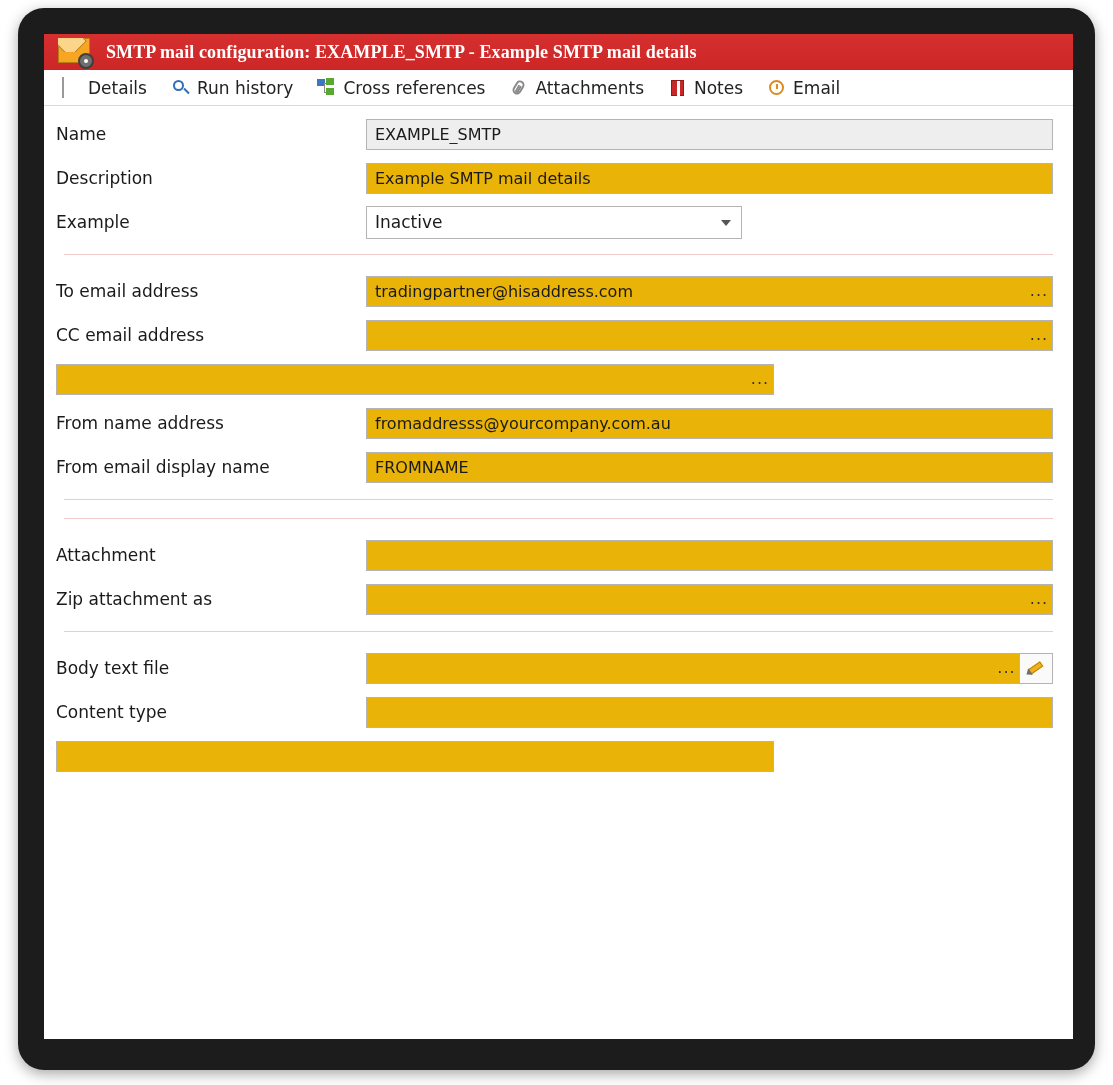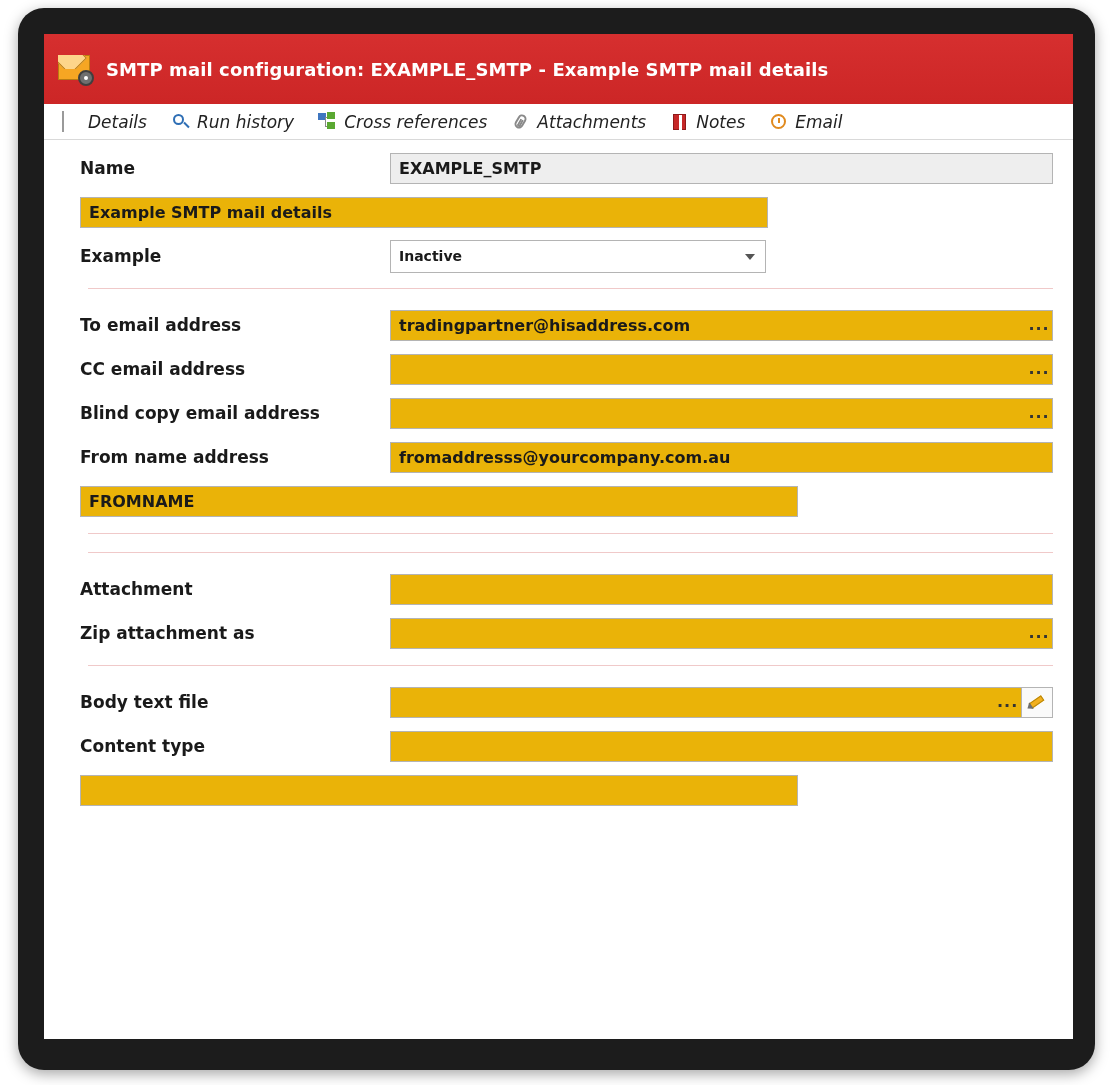--- a/index.html
+++ b/index.html
@@ -31,27 +31,28 @@
     left: 26px;
     top: 26px;
     width: 1029px;
     height: 1005px;
     background: #ffffff;
     overflow: hidden;
   }
   
   .titlebar {
     position: relative;
-    height: 70px;
+    height: 36px;
     background: #d32b2b;
     background: linear-gradient(#d62f2f, #cc2626);
     display: flex;
     align-items: center;
     padding-left: 12px;
     box-sizing: border-box;
+    font-family: Liberation Serif, serif;
   }
   .title-icon {
     width: 38px;
     height: 34px;
     position: relative;
     flex: 0 0 auto;
     margin-right: 12px;
   }
   .env-shape {
     position: absolute;
@@ -112,21 +113,20 @@
     box-sizing: border-box;
   }
   .tab {
     display: flex;
     align-items: center;
     height: 40px;
     padding: 0 10px 0 4px;
     margin-right: 10px;
     cursor: default;
     white-space: nowrap;
-    font-style: italic;
   }
   .tab .tab-label {
     font-size: 17px;
     color: #222222;
     margin-left: 6px;
   }
   .tab-ico {
     width: 20px;
     height: 20px;
     position: relative;
@@ -223,23 +223,22 @@
   .ico-clock:after {
     content: "";
     position: absolute;
     left: 5px; top: 2px;
     width: 2px; height: 5px;
     background: #e08a1e;
   }
   
   .form {
     position: relative;
-    padding: 10px 20px 0 36px;
-    box-sizing: border-box;
-    font-weight: bold;
+    padding: 10px 20px 0 12px;
+    box-sizing: border-box;
   }
   .row {
     display: flex;
     align-items: center;
     height: 36px;
     margin-bottom: 8px;
   }
   .row .label {
     font-size: 17px;
     color: #1a1a1a;
@@ -316,21 +315,21 @@
   
   .select {
     width: 376px;
     height: 33px;
     border: 1px solid #b4b4b4;
     background: #ffffff;
     box-sizing: border-box;
     display: flex;
     align-items: center;
     padding: 0 8px;
-    font-size: 14px;
+    font-size: 17px;
     color: #1a1a1a;
     position: relative;
   }
   .select .caret {
     position: absolute;
     right: 10px;
     top: 13px;
     width: 0; height: 0;
     border-left: 5px solid transparent;
     border-right: 5px solid transparent;
@@ -404,20 +403,21 @@
       <div class="form">
 
         <div class="row name-row">
           <div class="label">Name</div>
           <div class="field readonly w-top">
             <span class="val">EXAMPLE_SMTP</span>
           </div>
         </div>
 
         <div class="row">
+          <div class="label">Description</div>
           <div class="field w-top">
             <span class="val">Example SMTP mail details</span>
           </div>
         </div>
 
         <div class="row">
           <div class="label">Example</div>
           <div class="select">
             <span class="val">Inactive</span>
             <span class="caret"></span>
@@ -436,35 +436,35 @@
 
         <div class="row">
           <div class="label">CC email address</div>
           <div class="field w-long">
             <span class="val"></span>
             <span class="ellipsis-btn">...</span>
           </div>
         </div>
 
         <div class="row">
-          <div class="label">Blind copy email address</div>
           <div class="field w-long">
             <span class="val"></span>
             <span class="ellipsis-btn">...</span>
           </div>
         </div>
 
         <div class="row">
           <div class="label">From name address</div>
           <div class="field w-long">
             <span class="val">fromaddresss@yourcompany.com.au</span>
           </div>
         </div>
 
         <div class="row">
+          <div class="label">From email display name</div>
           <div class="field w-long">
             <span class="val">FROMNAME</span>
           </div>
         </div>
 
         <div class="divider"></div>
 
 
         <div class="divider"></div>
 

